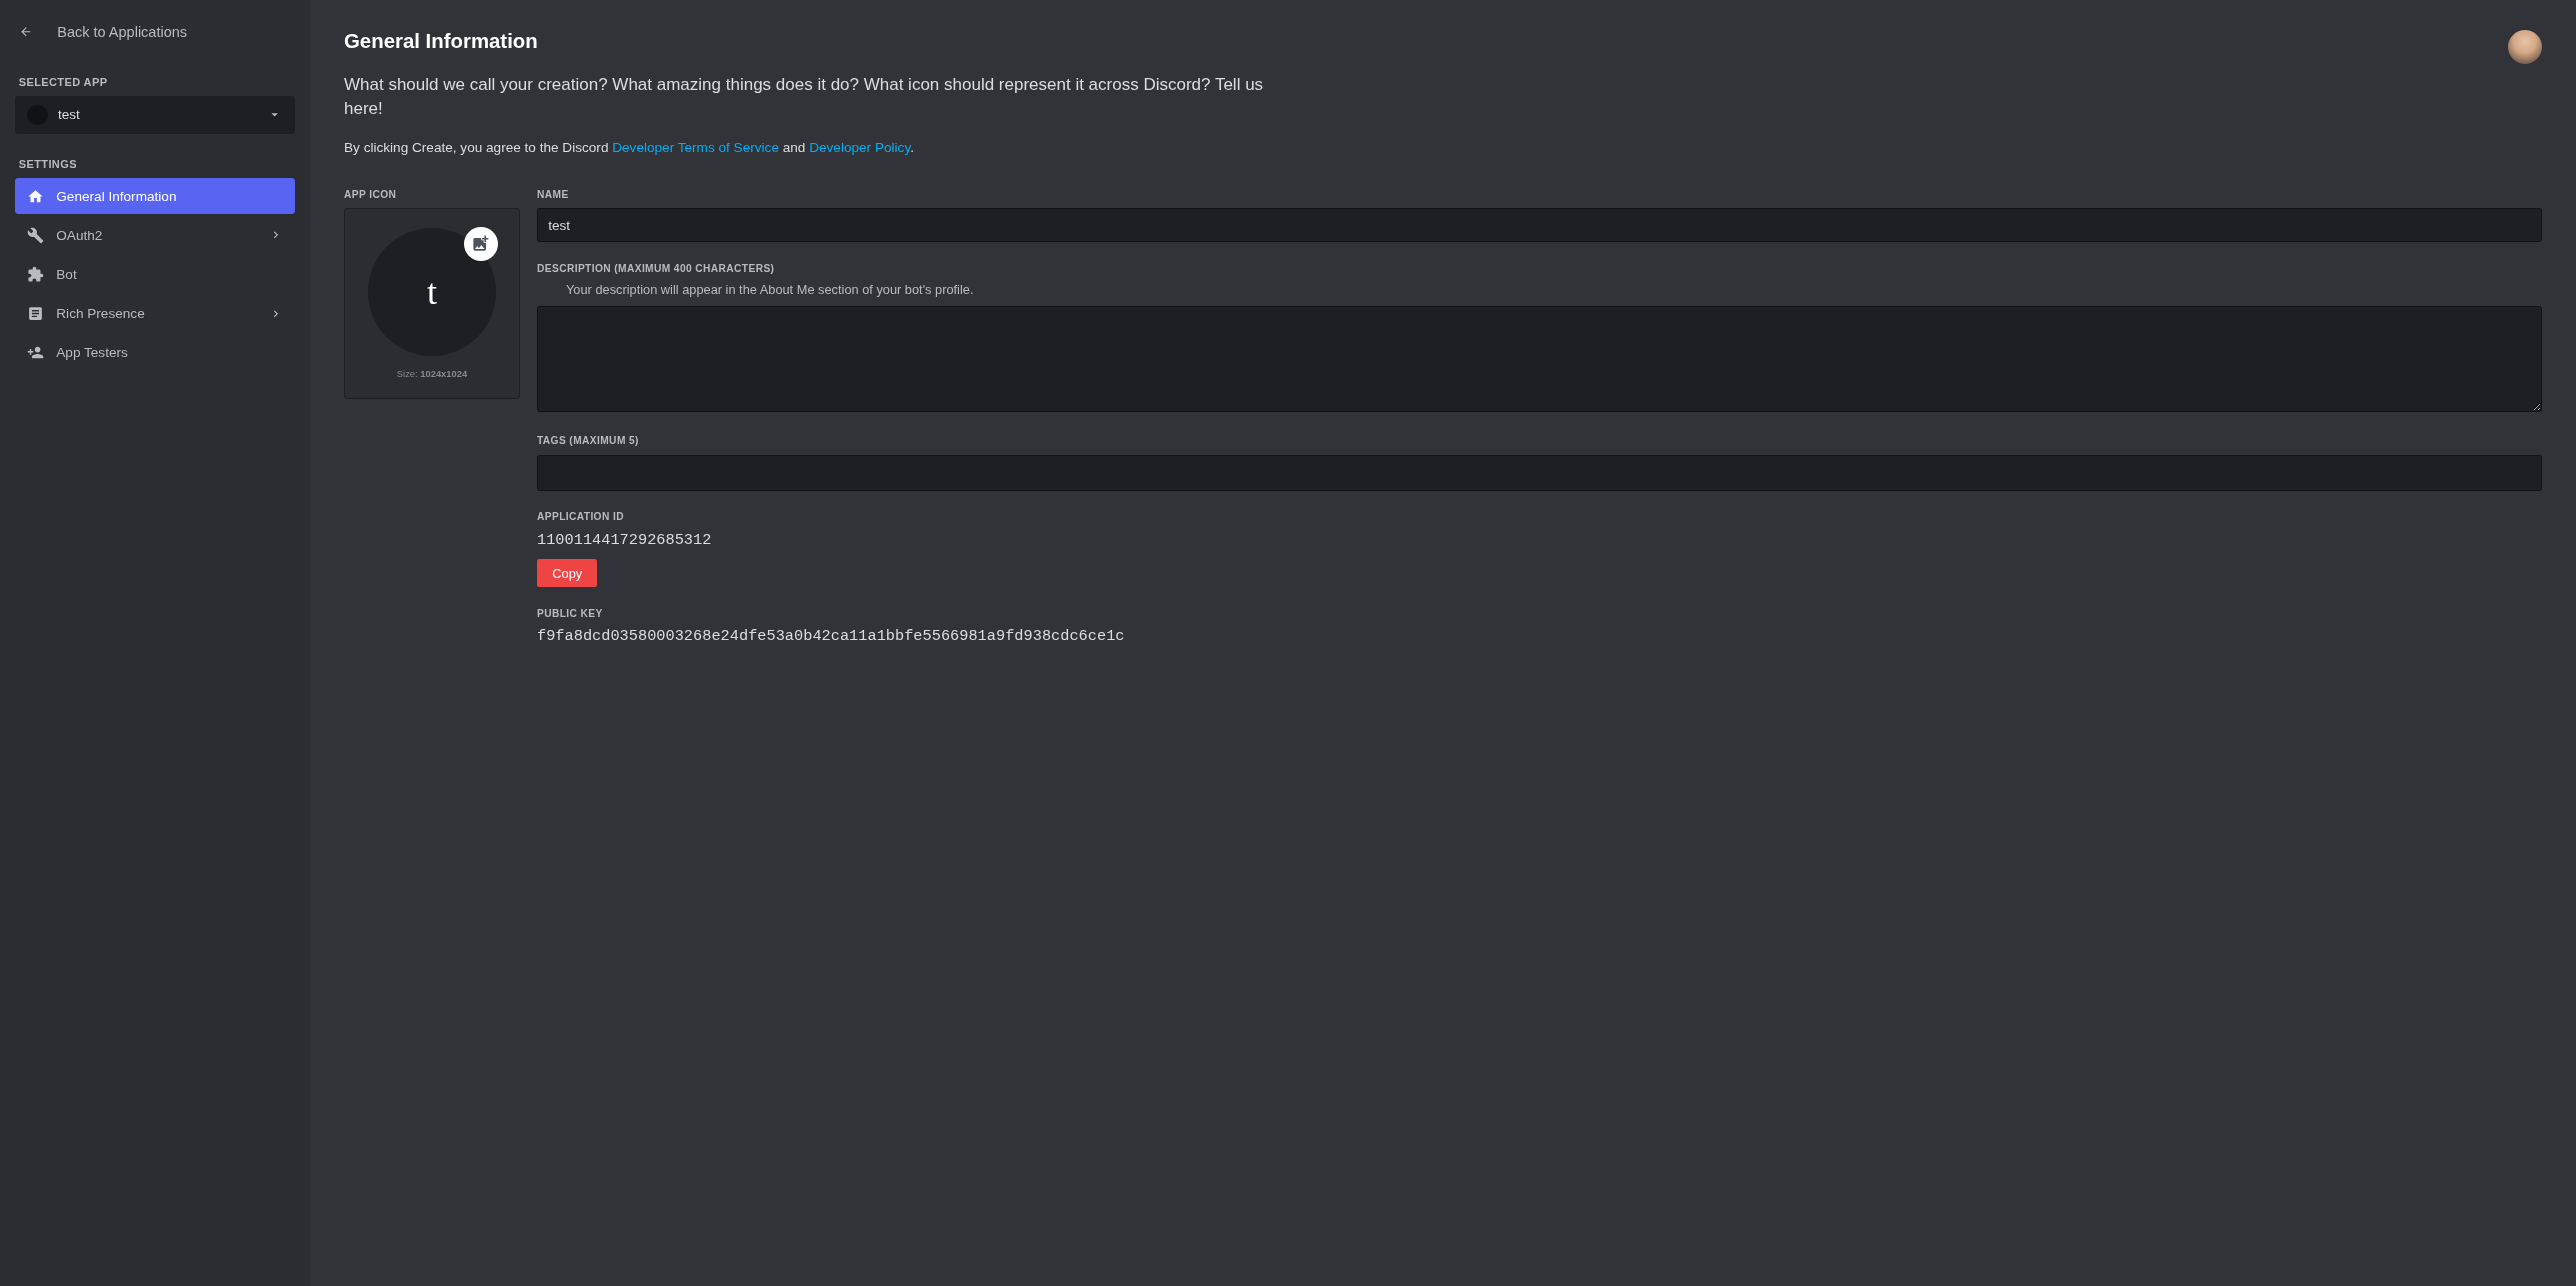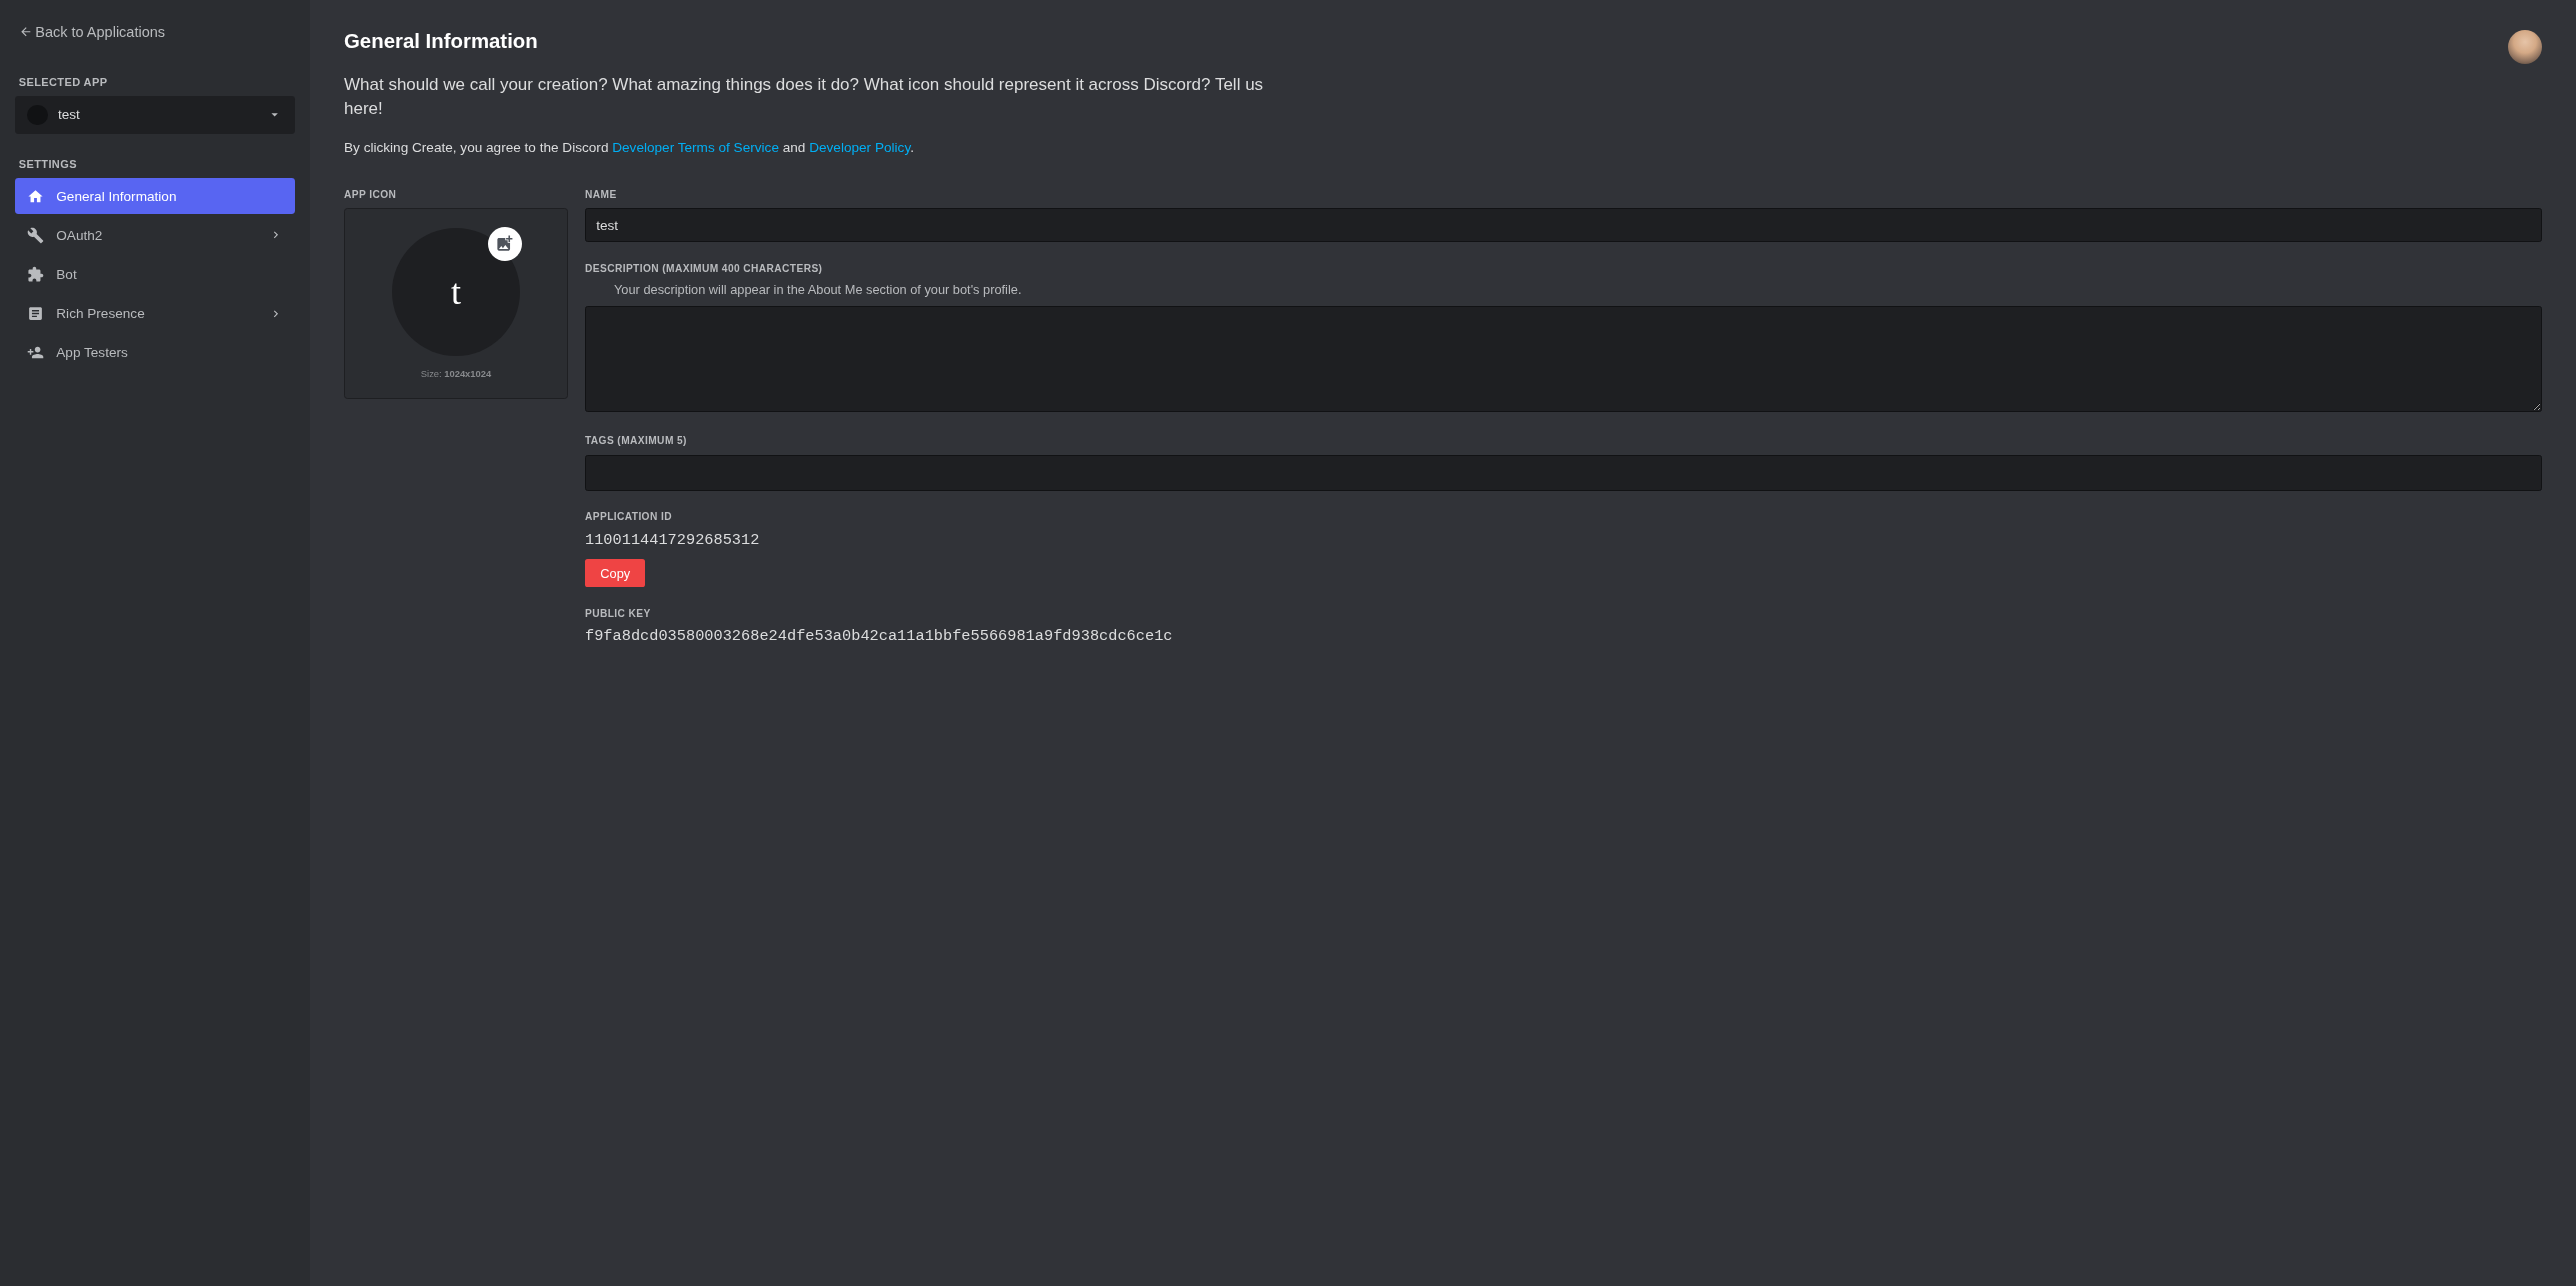--- a/index.html
+++ b/index.html
@@ -18,21 +18,21 @@
     .sidebar {
       width: 310px;
       background: #2b2d31;
       padding: 17px 15.3px;
       flex-shrink: 0;
       overflow-y: auto;
     }
     .back-link {
       display: flex;
       align-items: center;
-      gap: 3px;
+      gap: 25px;
       color: #b9bbbe;
       font-size: 14.5px;
       cursor: pointer;
       padding: 6.8px 3.4px 12px 3.4px;
     }
     .back-link svg {
       width: 13.6px;
       height: 13.6px;
       fill: #b9bbbe;
     }
@@ -151,21 +151,21 @@
     }
     .field-label {
       font-size: 10.2px;
       font-weight: 700;
       color: #b9bbbe;
       letter-spacing: 0.4px;
       margin-bottom: 8.5px;
       display: block;
     }
     .app-icon-section {
-      width: 224px;
+      width: 176px;
       flex-shrink: 0;
     }
     .app-icon-box {
       border: 0.9px solid #1e1f22;
       border-radius: 3.4px;
       padding: 19px;
       display: flex;
       flex-direction: column;
       align-items: center;
       gap: 12px;

